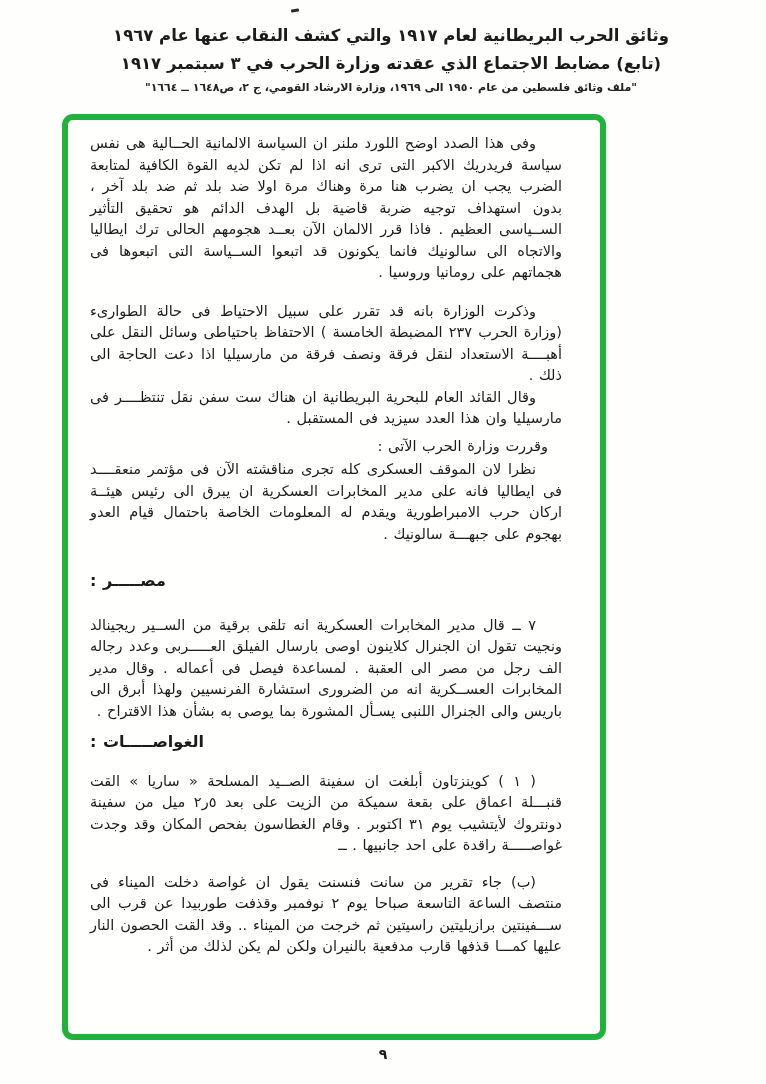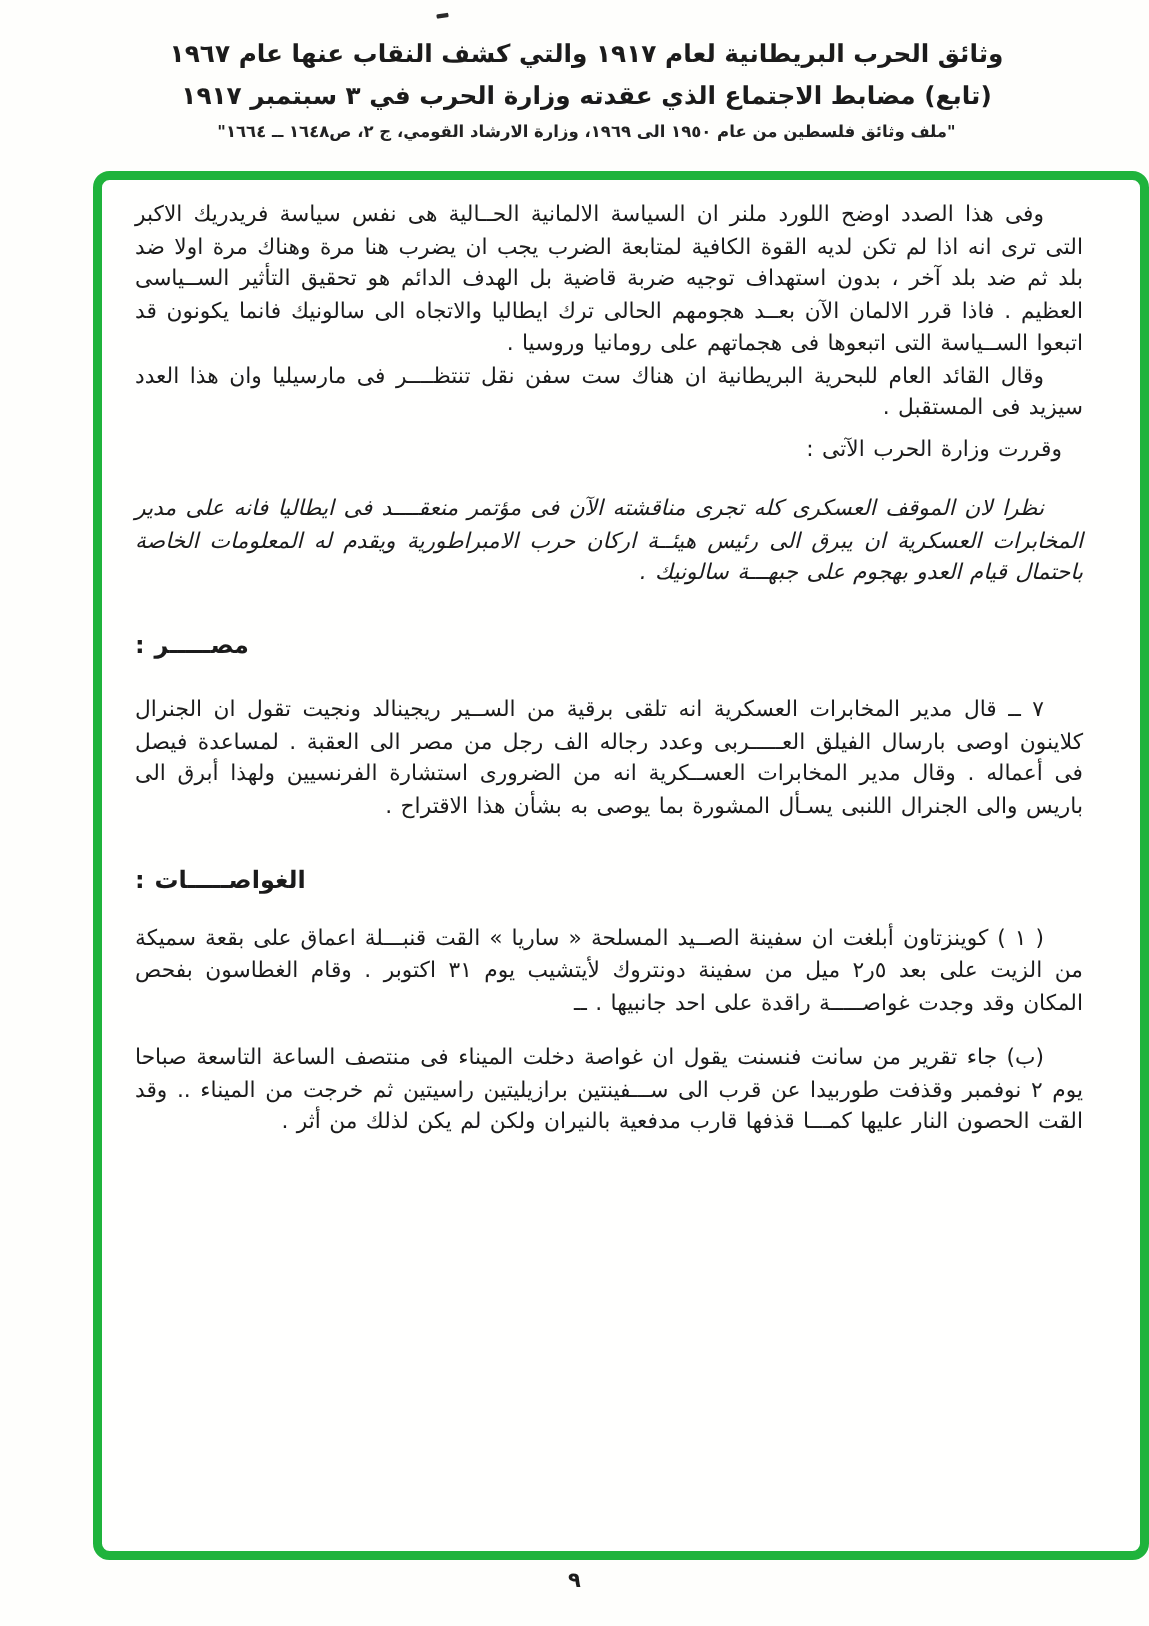--- a/index.html
+++ b/index.html
@@ -45,21 +45,21 @@
     font-size: 11px;
     font-weight: bold;
     line-height: 16px;
     margin-top: 2px;
     color: #222;
   }
   .doc-frame {
     position: absolute;
     left: 62px;
     top: 114px;
-    width: 704px;
+    width: 544px;
     height: 926px;
     box-sizing: border-box;
     border: 6px solid #1fb33c;
     border-radius: 11px;
     background: #fffffe;
     padding: 13px 38px 0 22px;
     direction: rtl;
     overflow: hidden;
   }
   .block {
@@ -72,24 +72,24 @@
   .block.short-line { text-indent: 14px; }
   .block.heading {
     font-weight: bold;
     font-size: 16px;
     text-align: left;
     text-indent: 0;
   }
   .mt-p1  { margin-top: 17px; }
   .mt-p2  { }
   .mt-l3  { margin-top: 6px; }
-  .mt-p4  { margin-top: 18px; font-style: italic; }
+  .mt-p4  { margin-top: 2px; }
   .mt-h5  { margin-top: 25px; }
   .mt-p6  { margin-top: 23px; }
-  .mt-h7  { margin-top: 27px; }
+  .mt-h7  { margin-top: 9px; }
   .mt-l8  { margin-top: 23px; }
   .mt-p9  { margin-top: 18px; }
   .mt-p10 { margin-top: 15px; }
   .page-number {
     position: absolute;
     left: 0;
     right: 0;
     top: 1046px;
     text-align: center;
     font-size: 14px;
@@ -105,20 +105,21 @@
   <div class="scan-speck"></div>
 
   <div class="header">
     <div class="h-line1">وثائق الحرب البريطانية لعام ١٩١٧ والتي كشف النقاب عنها عام ١٩٦٧</div>
     <div class="h-line2">(تابع) مضابط الاجتماع الذي عقدته وزارة الحرب في ٣ سبتمبر ١٩١٧</div>
     <div class="h-line3">"ملف وثائق فلسطين من عام ١٩٥٠ الى ١٩٦٩، وزارة الارشاد القومي، ج ٢، ص١٦٤٨ ــ ١٦٦٤"</div>
   </div>
 
   <div class="doc-frame">
     <div class="block paragraph">وفى هذا الصدد اوضح اللورد ملنر ان السياسة الالمانية الحــالية هى نفس سياسة فريدريك الاكبر التى ترى انه اذا لم تكن لديه القوة الكافية لمتابعة الضرب يجب ان يضرب هنا مرة وهناك مرة اولا ضد بلد ثم ضد بلد آخر ، بدون استهداف توجيه ضربة قاضية بل الهدف الدائم هو تحقيق التأثير الســياسى العظيم . فاذا قرر الالمان الآن بعــد هجومهم الحالى ترك ايطاليا والاتجاه الى سالونيك فانما يكونون قد اتبعوا الســياسة التى اتبعوها فى هجماتهم على رومانيا وروسيا .</div>
+    <div class="block paragraph mt-p1">وذكرت الوزارة بانه قد تقرر على سبيل الاحتياط فى حالة الطوارىء (وزارة الحرب ٢٣٧ المضبطة الخامسة ) الاحتفاظ باحتياطى وسائل النقل على أهبــــة الاستعداد لنقل فرقة ونصف فرقة من مارسيليا اذا دعت الحاجة الى ذلك .</div>
     <div class="block paragraph mt-p2">وقال القائد العام للبحرية البريطانية ان هناك ست سفن نقل تنتظــــر فى مارسيليا وان هذا العدد سيزيد فى المستقبل .</div>
     <div class="block short-line mt-l3">وقررت وزارة الحرب الآتى :</div>
     <div class="block paragraph mt-p4">نظرا لان الموقف العسكرى كله تجرى مناقشته الآن فى مؤتمر منعقــــد فى ايطاليا فانه على مدير المخابرات العسكرية ان يبرق الى رئيس هيئــة اركان حرب الامبراطورية ويقدم له المعلومات الخاصة باحتمال قيام العدو بهجوم على جبهـــة سالونيك .</div>
     <div class="block heading mt-h5">مصـــــر :</div>
     <div class="block paragraph mt-p6">٧ ــ قال مدير المخابرات العسكرية انه تلقى برقية من الســير ريجينالد ونجيت تقول ان الجنرال كلاينون اوصى بارسال الفيلق العـــــربى وعدد رجاله الف رجل من مصر الى العقبة . لمساعدة فيصل فى أعماله . وقال مدير المخابرات العســكرية انه من الضرورى استشارة الفرنسيين ولهذا أبرق الى باريس والى الجنرال اللنبى يسـأل المشورة بما يوصى به بشأن هذا الاقتراح .</div>
     <div class="block heading mt-h7">الغواصـــــات :</div>
     <div class="block paragraph mt-p9">( ١ ) كوينزتاون أبلغت ان سفينة الصــيد المسلحة « ساريا » القت قنبـــلة اعماق على بقعة سميكة من الزيت على بعد ٥ر٢ ميل من سفينة دونتروك لأيتشيب يوم ٣١ اكتوبر . وقام الغطاسون بفحص المكان وقد وجدت غواصـــــة راقدة على احد جانبيها . ــ</div>
     <div class="block paragraph mt-p10">(ب) جاء تقرير من سانت فنسنت يقول ان غواصة دخلت الميناء فى منتصف الساعة التاسعة صباحا يوم ٢ نوفمبر وقذفت طوربيدا عن قرب الى ســـفينتين برازيليتين راسيتين ثم خرجت من الميناء .. وقد القت الحصون النار عليها كمـــا قذفها قارب مدفعية بالنيران ولكن لم يكن لذلك من أثر .</div>
   </div>
 

